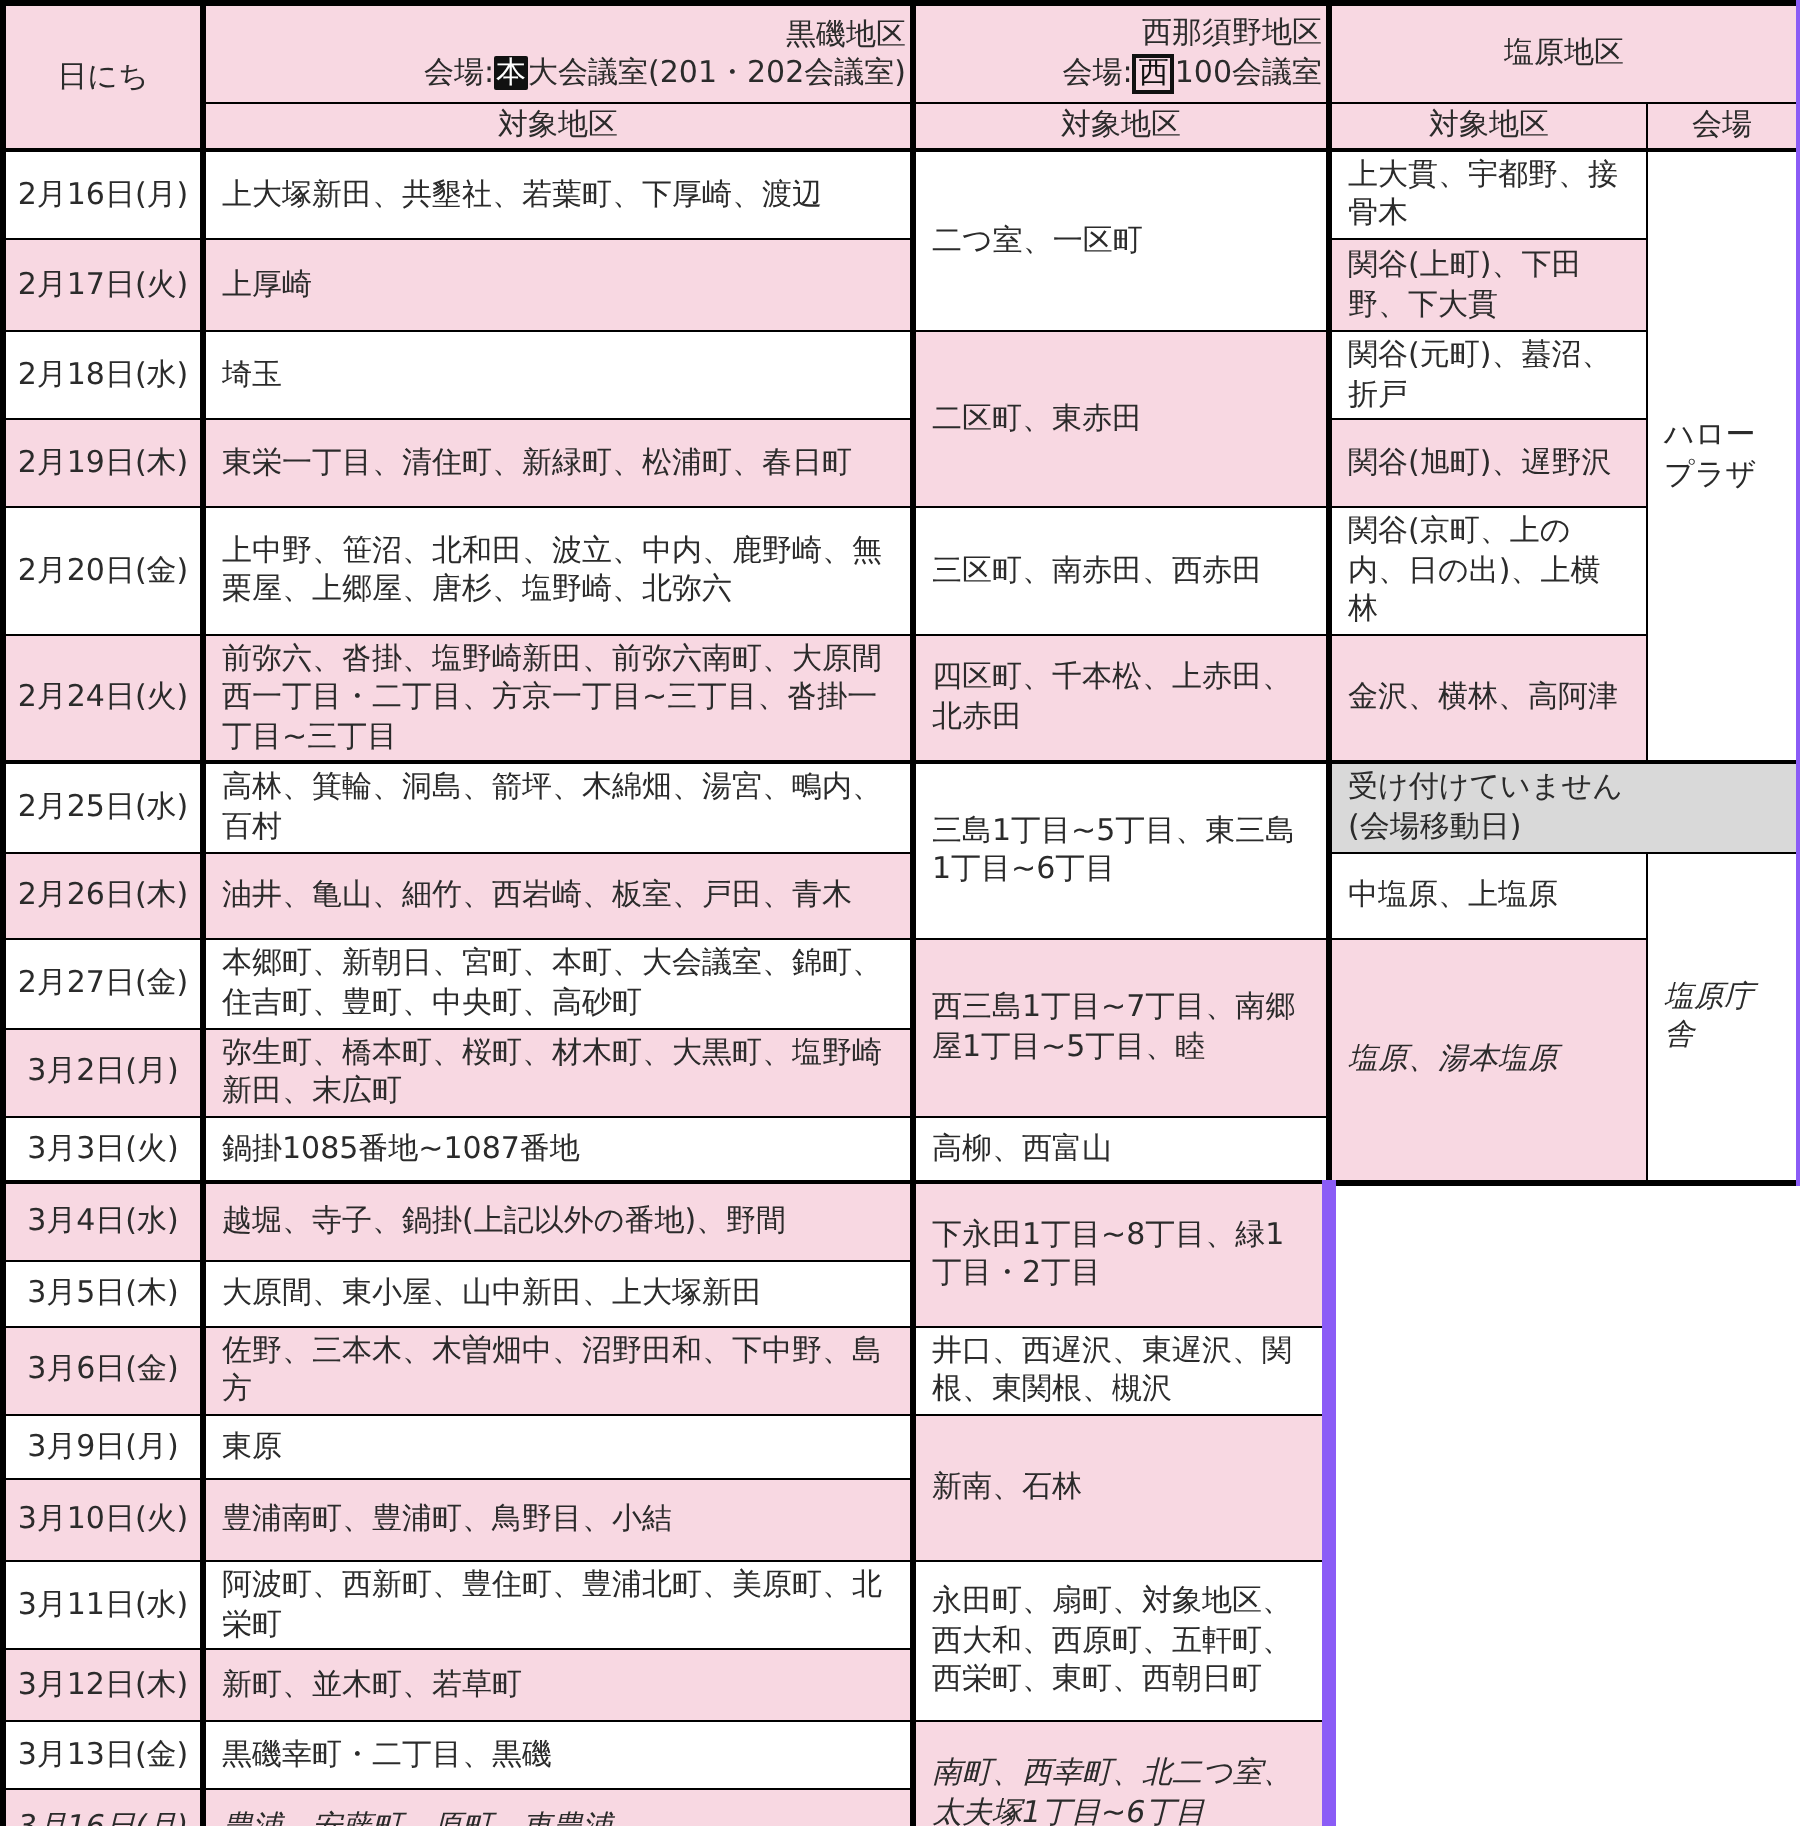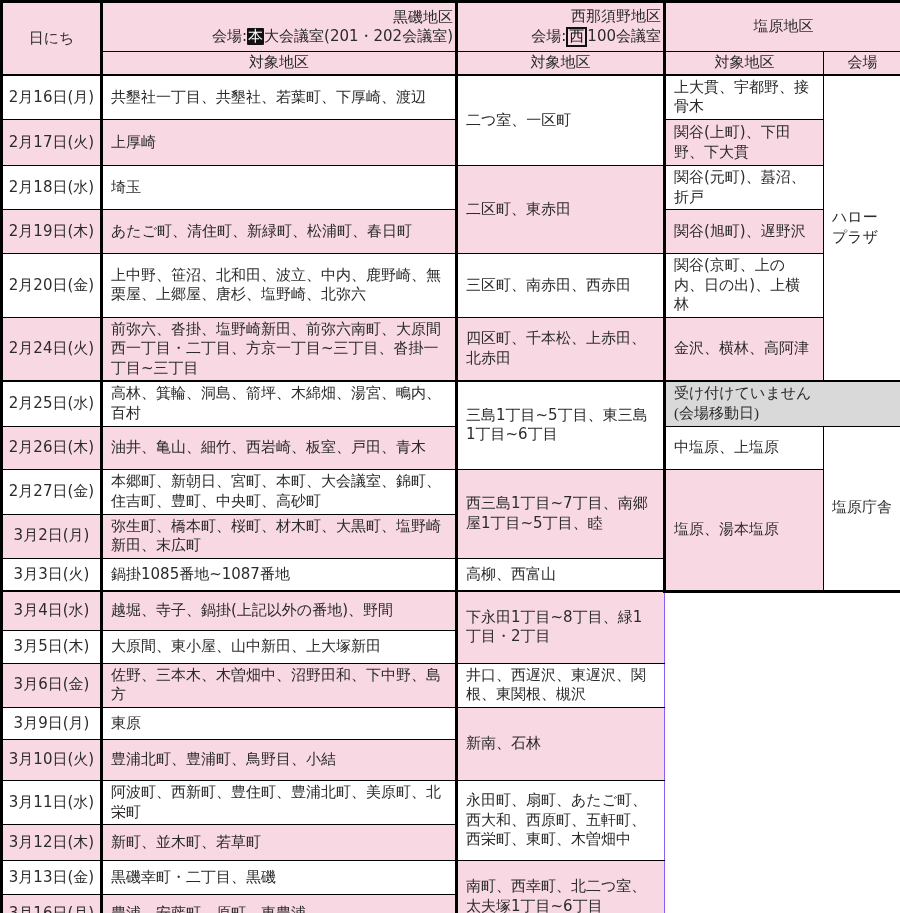--- a/index.html
+++ b/index.html
@@ -18,25 +18,25 @@
     line-height:1.3;
     vertical-align:middle;
     padding:2px 8px;
     overflow:hidden;
   }
   th{text-align:center;padding:1px 2px;}
   td.c{text-align:center;padding:6px 2px;}
   td.l{text-align:left;}
   .bg-p{background:#f8d8e2;}
   .bg-w{background:#ffffff;}
-  .bg-g{background:#d9d9d9;font-family:Liberation Serif, serif;}
+  .bg-g{background:#d9d9d9;}
   .blT{border-left:3px solid #000;}
-  .brT{border-right:1px solid #8b5cf6;}
+  .brT{border-right:7px solid #8b5cf6;}
   .btT{border-top:3px solid #000;}
-  .bbT{border-bottom:3px solid #000;}
+  .bbT{border-bottom:3px solid #000;font-style:italic;}
   .bb2{border-bottom:2px solid #000;}
   .bt2{border-top:2px solid #000;}
   .prewrap{white-space:pre-line;}
   .mark-solid{
     display:inline-block;background:#111;color:#fff;
     padding:0 1px;line-height:1.15;border-radius:1px;
   }
   .mark-box{
     display:inline-block;border:2px solid #111;color:#111;
     padding:0 1px;line-height:1.05;
@@ -72,21 +72,21 @@
 
 <tr style="height:22px">
   <th class="bg-p blT bb2">対象地区</th>
   <th class="bg-p blT bb2">対象地区</th>
   <th class="bg-p blT bb2">対象地区</th>
   <th class="bg-p bb2 brT">会場</th>
 </tr>
 
 <tr style="height:45px">
   <td class="bg-w blT c">2月16日(月)</td>
-  <td class="bg-w blT l">共墾社一丁目、共墾社、若葉町、下厚崎、渡辺</td>
+  <td class="bg-w blT l">上大塚新田、共墾社、若葉町、下厚崎、渡辺</td>
   <td rowspan="2" class="bg-w blT l">二つ室、一区町</td>
   <td class="bg-w blT l">上大貫、宇都野、接骨木</td>
   <td rowspan="6" class="bg-w brT l prewrap">ハロー
 プラザ</td>
 </tr>
 
 <tr style="height:46px">
   <td class="bg-p blT c">2月17日(火)</td>
   <td class="bg-p blT l">上厚崎</td>
   <td class="bg-p blT l">関谷(上町)、下田野、下大貫</td>
@@ -94,21 +94,21 @@
 
 <tr style="height:44px">
   <td class="bg-w blT c">2月18日(水)</td>
   <td class="bg-w blT l">埼玉</td>
   <td rowspan="2" class="bg-p blT l">二区町、東赤田</td>
   <td class="bg-w blT l">関谷(元町)、蟇沼、折戸</td>
 </tr>
 
 <tr style="height:44px">
   <td class="bg-p blT c">2月19日(木)</td>
-  <td class="bg-p blT l">あたご町、清住町、新緑町、松浦町、春日町</td>
+  <td class="bg-p blT l">東栄一丁目、清住町、新緑町、松浦町、春日町</td>
   <td class="bg-p blT l">関谷(旭町)、遅野沢</td>
 </tr>
 
 <tr style="height:48px">
   <td class="bg-w blT c">2月20日(金)</td>
   <td class="bg-w blT l">上中野、笹沼、北和田、波立、中内、鹿野崎、無栗屋、上郷屋、唐杉、塩野崎、北弥六</td>
   <td class="bg-w blT l">三区町、南赤田、西赤田</td>
   <td class="bg-w blT l">関谷(京町、上の内、日の出)、上横林</td>
 </tr>
 
@@ -170,27 +170,27 @@
 </tr>
 
 <tr style="height:32px">
   <td class="bg-w blT c">3月9日(月)</td>
   <td class="bg-w blT l">東原</td>
   <td rowspan="2" class="bg-p blT brT l">新南、石林</td>
 </tr>
 
 <tr style="height:41px">
   <td class="bg-p blT c">3月10日(火)</td>
-  <td class="bg-p blT l">豊浦北町、豊浦町、鳥野目、小結</td>
+  <td class="bg-p blT l">豊浦南町、豊浦町、鳥野目、小結</td>
 </tr>
 
 <tr style="height:42px">
   <td class="bg-w blT c">3月11日(水)</td>
   <td class="bg-w blT l">阿波町、西新町、豊住町、豊浦北町、美原町、北栄町</td>
-  <td rowspan="2" class="bg-w blT brT l">永田町、扇町、あたご町、西大和、西原町、五軒町、西栄町、東町、木曽畑中</td>
+  <td rowspan="2" class="bg-w blT brT l">永田町、扇町、対象地区、西大和、西原町、五軒町、西栄町、東町、西朝日町</td>
 </tr>
 
 <tr style="height:36px">
   <td class="bg-p blT c">3月12日(木)</td>
   <td class="bg-p blT l">新町、並木町、若草町</td>
 </tr>
 
 <tr style="height:34px">
   <td class="bg-w blT c">3月13日(金)</td>
   <td class="bg-w blT l">黒磯幸町・二丁目、黒磯</td>

